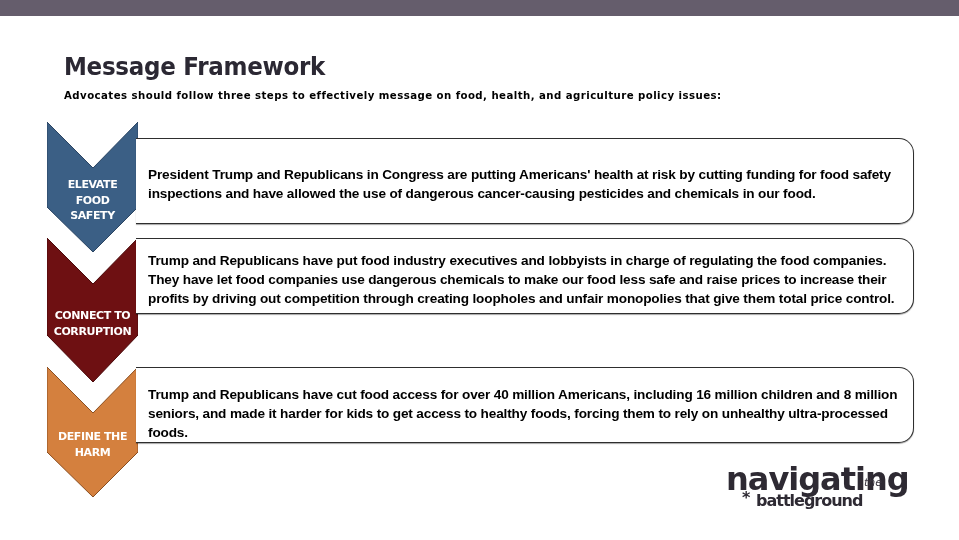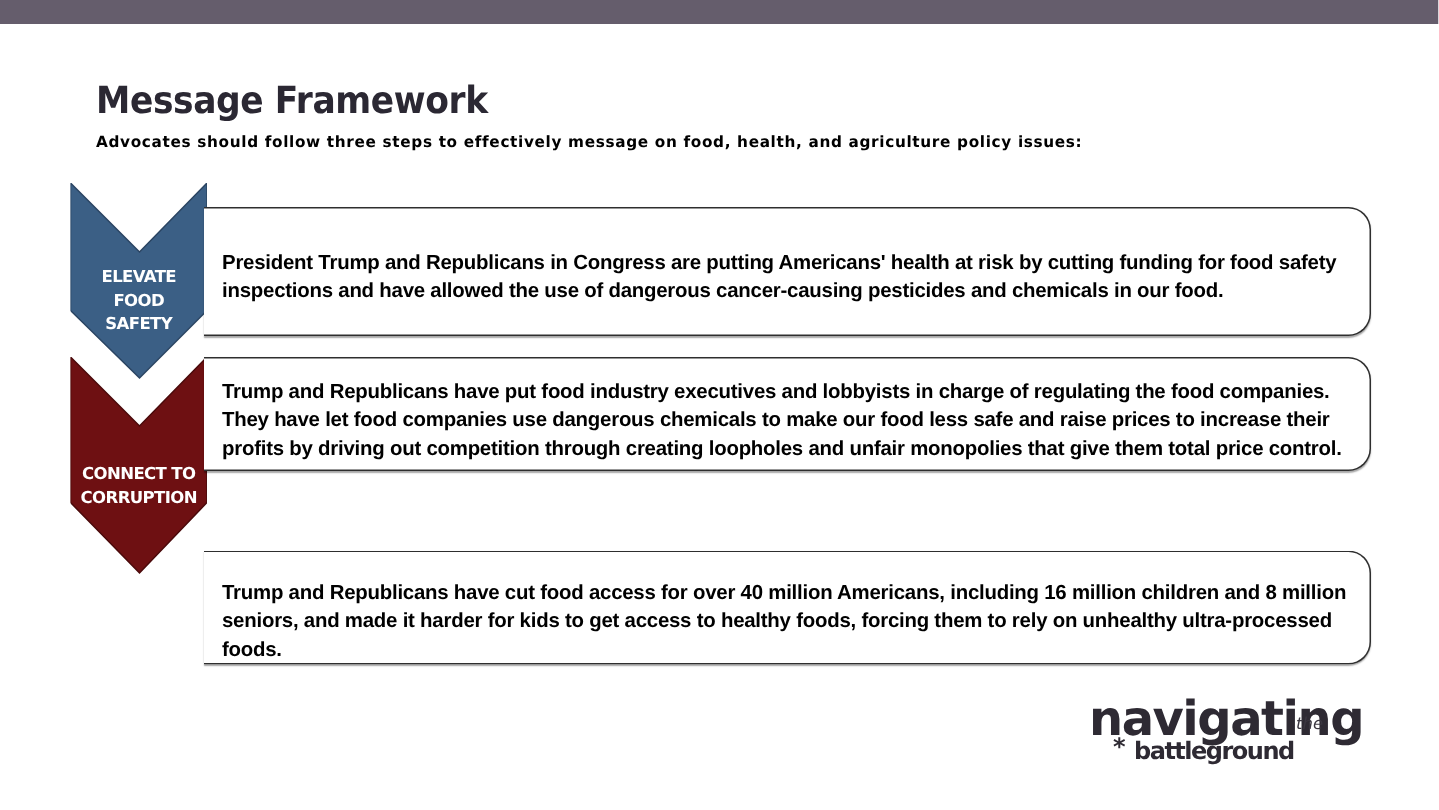--- a/index.html
+++ b/index.html
@@ -101,20 +101,29 @@
       <div>CONNECT TO</div>
       <div>CORRUPTION</div>
     </div>
   </div>
   <div class="msg-box" style="top:0; height:76px;">
     <div class="msg-text" style="top:12px;">Trump and Republicans have put food industry executives and lobbyists in charge of regulating the food companies. They have let food companies use dangerous chemicals to make our food less safe and raise prices to increase their profits by driving out competition through creating loopholes and unfair monopolies that give them total price control.</div>
   </div>
 </div>
 
 <div class="step" style="top:367px; height:131px;">
+  <div class="chevron" style="top:0; height:131px;">
+    <svg width="91" height="131" viewBox="0 0 91 131">
+      <polygon points="0,0 46,46 91,0 91,85 46,130 0,85" fill="#d4803e" stroke="#8a4e20" stroke-width="1"></polygon>
+    </svg>
+    <div class="chevron-label" style="top:62px;">
+      <div>DEFINE THE</div>
+      <div>HARM</div>
+    </div>
+  </div>
   <div class="msg-box" style="top:0; height:76px;">
     <div class="msg-text" style="top:17px;">Trump and Republicans have cut food access for over 40 million Americans, including 16 million children and 8 million seniors, and made it harder for kids to get access to healthy foods, forcing them to rely on unhealthy ultra-processed foods.</div>
   </div>
 </div>
 
 <div class="logo">
   <span class="logo-word1">navigating</span>
   <span class="logo-the">the</span>
   <span class="logo-star">*</span>
   <span class="logo-word2">battleground</span>

